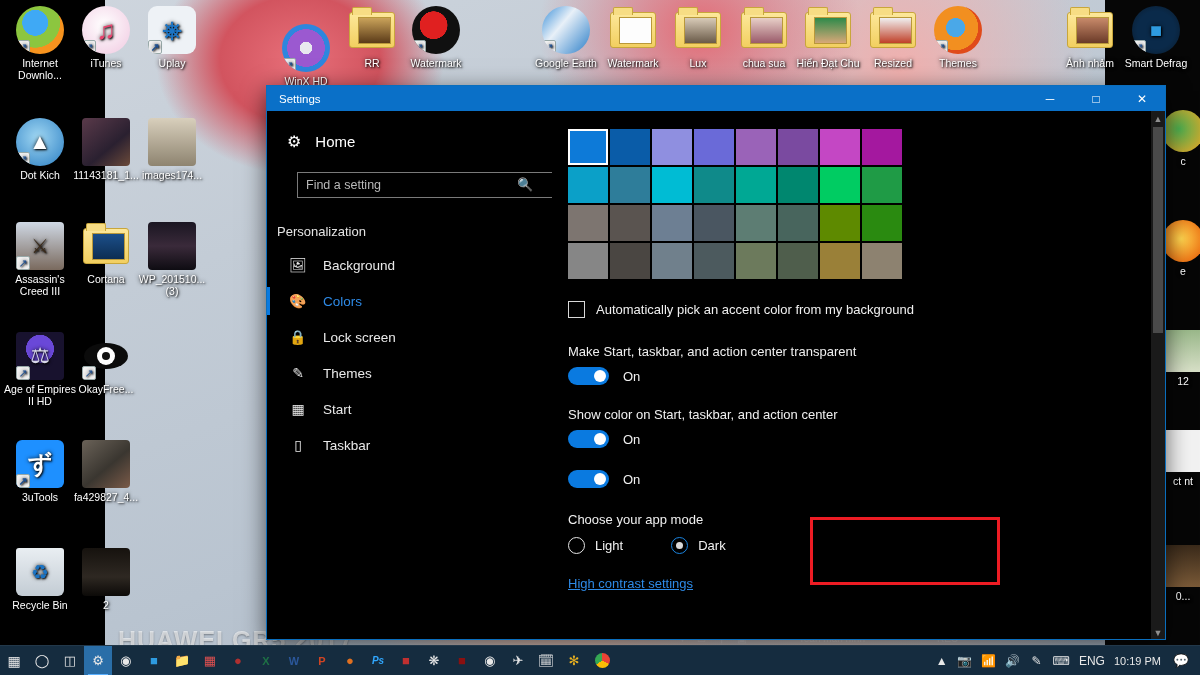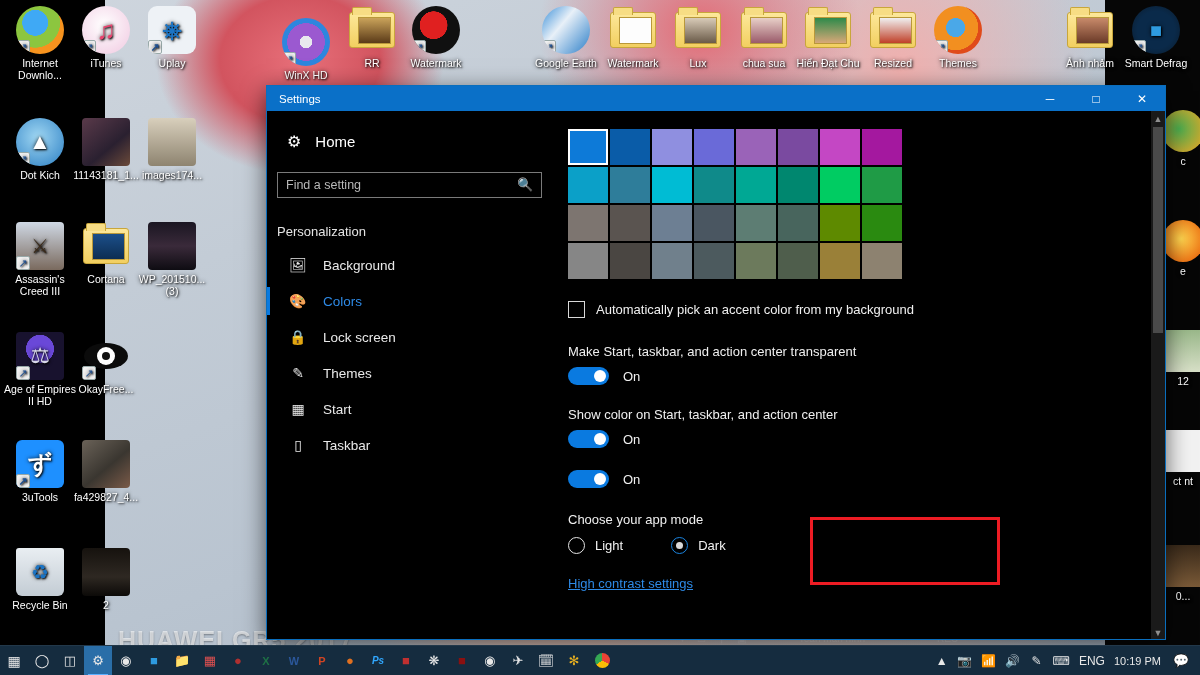--- a/index.html
+++ b/index.html
@@ -79,21 +79,21 @@
   
   #nav { width:285px; background:#000; padding-top:12px; position:relative; }
   .navhome {
     display:flex; align-items:center; gap:14px; padding:9px 0 9px 20px;
     color:#fff; font-size:15px;
   }
   .searchwrap { margin:12px 10px 0 10px; position:relative; }
   #searchbox {
     width:100%; height:26px; background:#000; border:1px solid #7a7a7a;
     color:#ddd; font-size:12.5px; padding:0 26px 0 8px;
-    font-family:"Liberation Sans",sans-serif; outline:none;
+    font-family:"Liberation Sans",sans-serif; outline:none;margin-left:20px;
   }
   #searchbox::placeholder{ color:#b9b9b9; }
   .searchicon{ position:absolute; right:8px; top:5px; color:#cfcfcf; font-size:13px; }
   .navgroup { color:#e4e4e4; font-size:13px; padding:26px 0 8px 10px; }
   .navitem {
     display:flex; align-items:center; gap:16px; padding:9px 0 9px 22px;
     color:#e9e9e9; font-size:13.5px; position:relative; cursor:default;
   }
   .navitem.sel { color:#2e8ae6; }
   .navitem.sel::before{
@@ -255,21 +255,21 @@
 </div>
 <div class="dicon" style="left:134px;top:118px">
   <div class="glyph" style="background:linear-gradient(#d8cfbc,#8e8470);"></div>
   <span class="lbl">images174...</span>
 </div>
 <div class="dicon" style="left:134px;top:222px">
   <div class="glyph" style="background:linear-gradient(#1a1622,#3a2a3a 50%,#0e0c12);"></div>
   <span class="lbl">WP_201510... (3)</span>
 </div>
 
-<div class="dicon" style="left:268px;top:18px">
+<div class="dicon" style="left:268px;top:24px">
   <div class="glyph" style="background:radial-gradient(circle at 50% 50%,#e8e8ee 0 18%,#9b59d0 19% 55%,#2e86de 56% 100%);border-radius:50%;">
     <span class="shortcut"></span>
   </div>
   <span class="lbl">WinX HD</span>
 </div>
 <div class="dicon" style="left:334px;top:6px">
   <div class="glyph">
     <div class="folder">
         <div class="thumb" style="background:linear-gradient(#caa35a,#5a3a18)"></div>
       </div>

